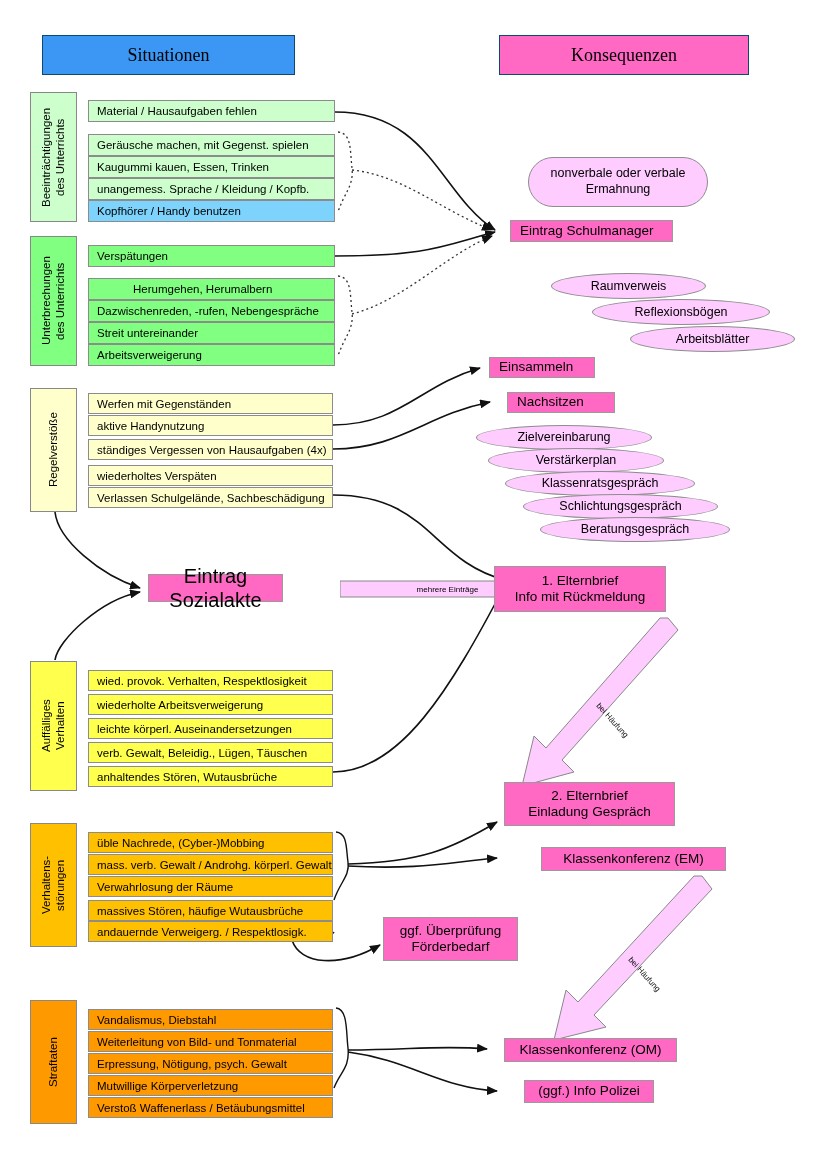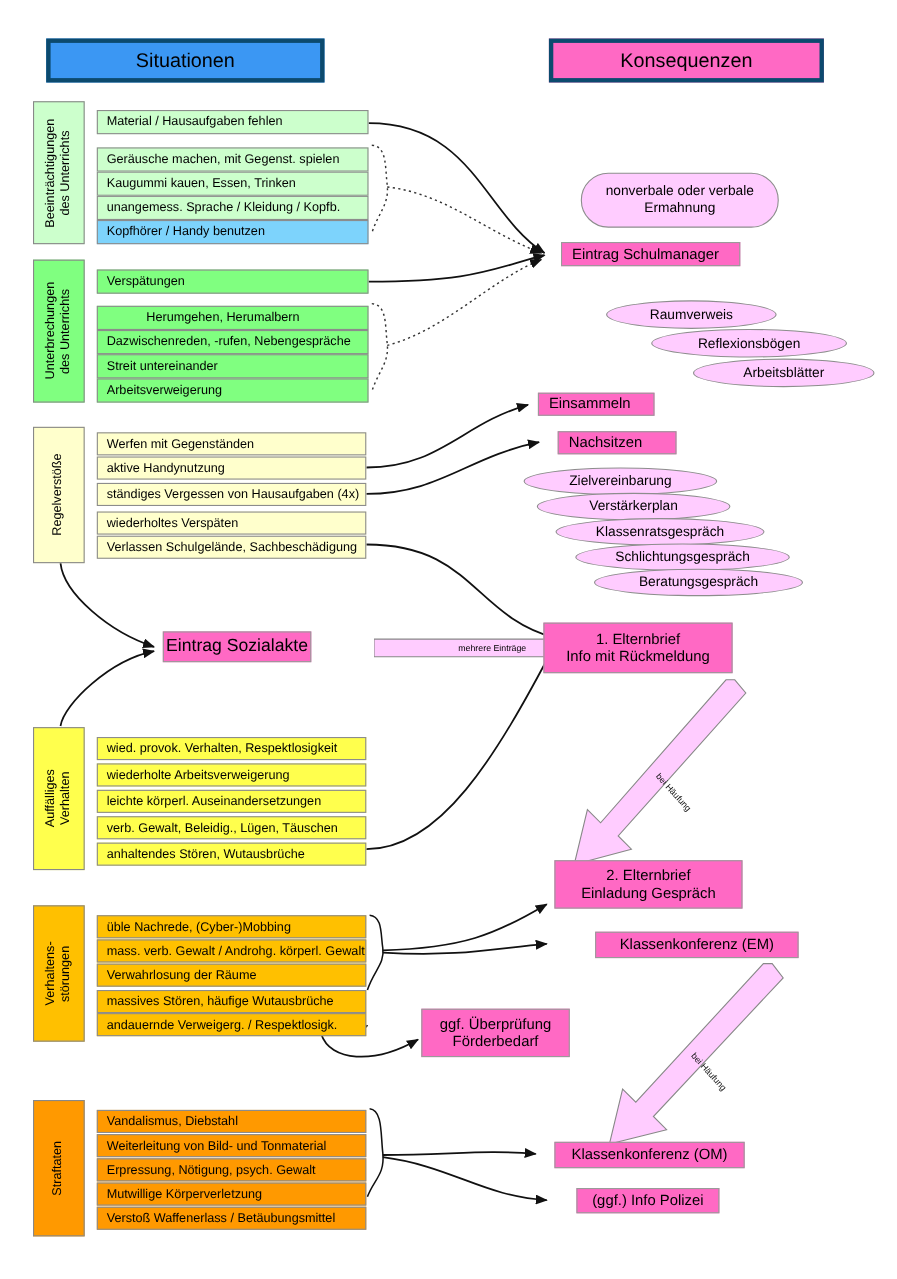--- a/index.html
+++ b/index.html
@@ -2,21 +2,21 @@
 <html><head>
 <meta charset="utf-8">
 <style>
   html,body{margin:0;padding:0;background:#ffffff;}
   body{width:815px;height:1163px;position:relative;overflow:hidden;
        font-family:"Liberation Sans","DejaVu Sans",sans-serif;color:#000;}
   #stage{position:absolute;left:0;top:0;width:815px;height:1163px;}
   svg#edges{position:absolute;left:0;top:0;width:815px;height:1163px;pointer-events:none;}
 
   .hdr{position:absolute;display:flex;align-items:center;justify-content:center;
-       border:4px solid #0c4a6e;font-size:18px;box-sizing:border-box;}
+       border:1px solid #0c4a6e;font-size:18px;box-sizing:border-box;font-family:Liberation Serif, serif;}
   .hdr.sit{background:#3b97f3;}
   .hdr.kon{background:#ff69c4;}
 
   .catlabel{position:absolute;border:1px solid #888;box-sizing:border-box;
             writing-mode:vertical-rl;transform:rotate(180deg);
             display:flex;align-items:center;justify-content:center;
             text-align:center;font-size:11.5px;line-height:1.15;white-space:pre;}
 
   .item{position:absolute;border:1px solid #8c8c8c;box-sizing:border-box;
         display:flex;align-items:center;font-size:11.5px;padding-left:8px;
@@ -153,21 +153,21 @@
 
   <div class="cons left" style="left:489px;top:357px;width:106px;height:21px;">Einsammeln</div>
   <div class="cons left" style="left:507px;top:392px;width:108px;height:21px;">Nachsitzen</div>
 
   <div class="ell" style="left:476px;top:425px;width:176px;height:25px;">Zielvereinbarung</div>
   <div class="ell" style="left:488px;top:448px;width:176px;height:25px;">Verstärkerplan</div>
   <div class="ell" style="left:505px;top:471px;width:190px;height:25px;">Klassenratsgespräch</div>
   <div class="ell" style="left:523px;top:494px;width:195px;height:25px;">Schlichtungsgespräch</div>
   <div class="ell" style="left:540px;top:517px;width:190px;height:25px;">Beratungsgespräch</div>
 
-  <div class="cons" style="left:148px;top:574px;width:135px;height:28px;font-size:16px;">Eintrag Sozialakte</div>
+  <div class="cons" style="left:148px;top:574px;width:135px;height:28px;font-size:20px;">Eintrag Sozialakte</div>
 
   <div class="flatarrow" style="left:293px;top:576px;width:215px;height:26px;margin-left:47px;">
     <svg width="215" height="26" viewBox="0 0 215 26">
       <path d="M0,5 L170,5 L170,0 L215,13 L170,26 L170,21 L0,21 z" fill="#ffccff" stroke="#888" stroke-width="1"></path>
     </svg>
     <span class="alabel">mehrere Einträge</span>
   </div>
 
   <div class="cons" style="left:494px;top:566px;width:172px;height:46px;">
     <span>

